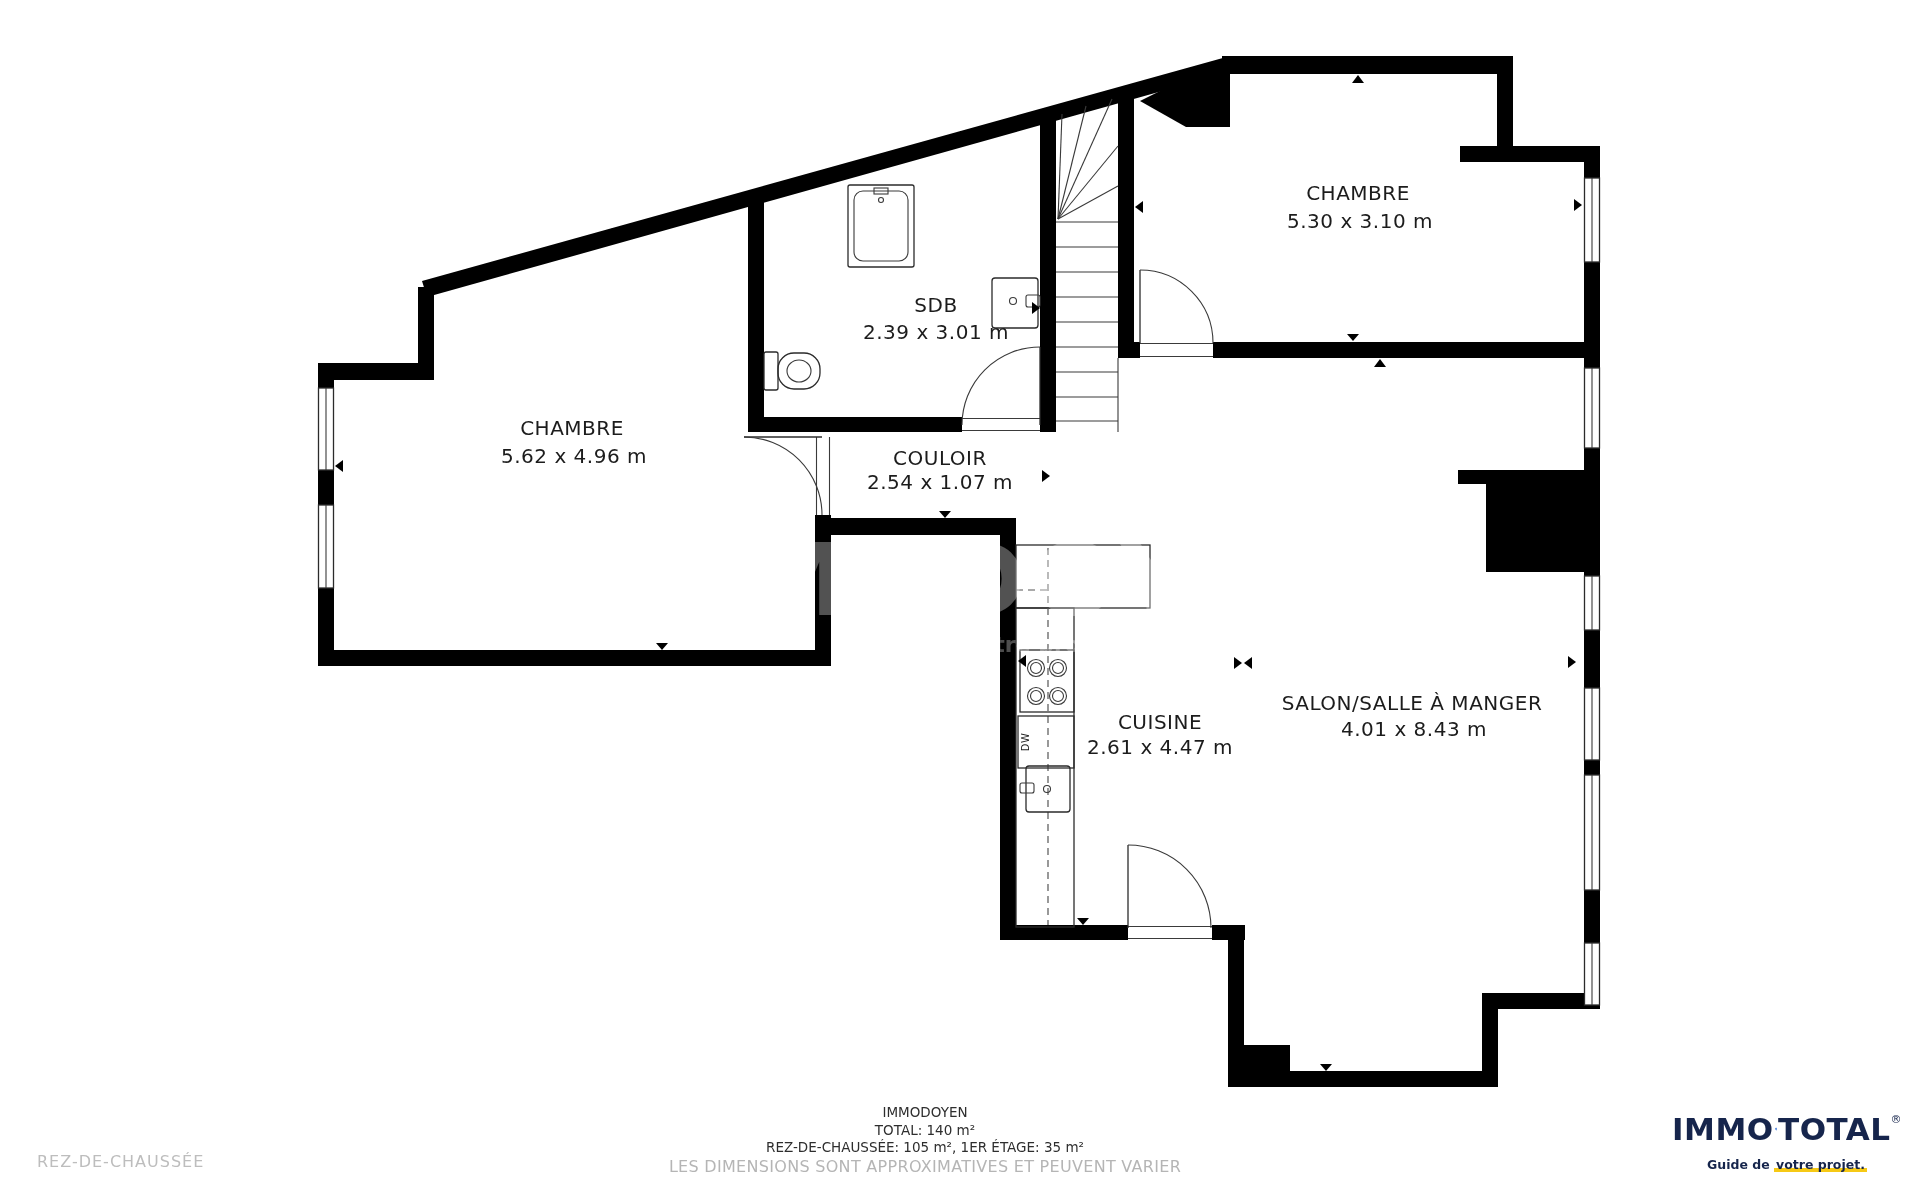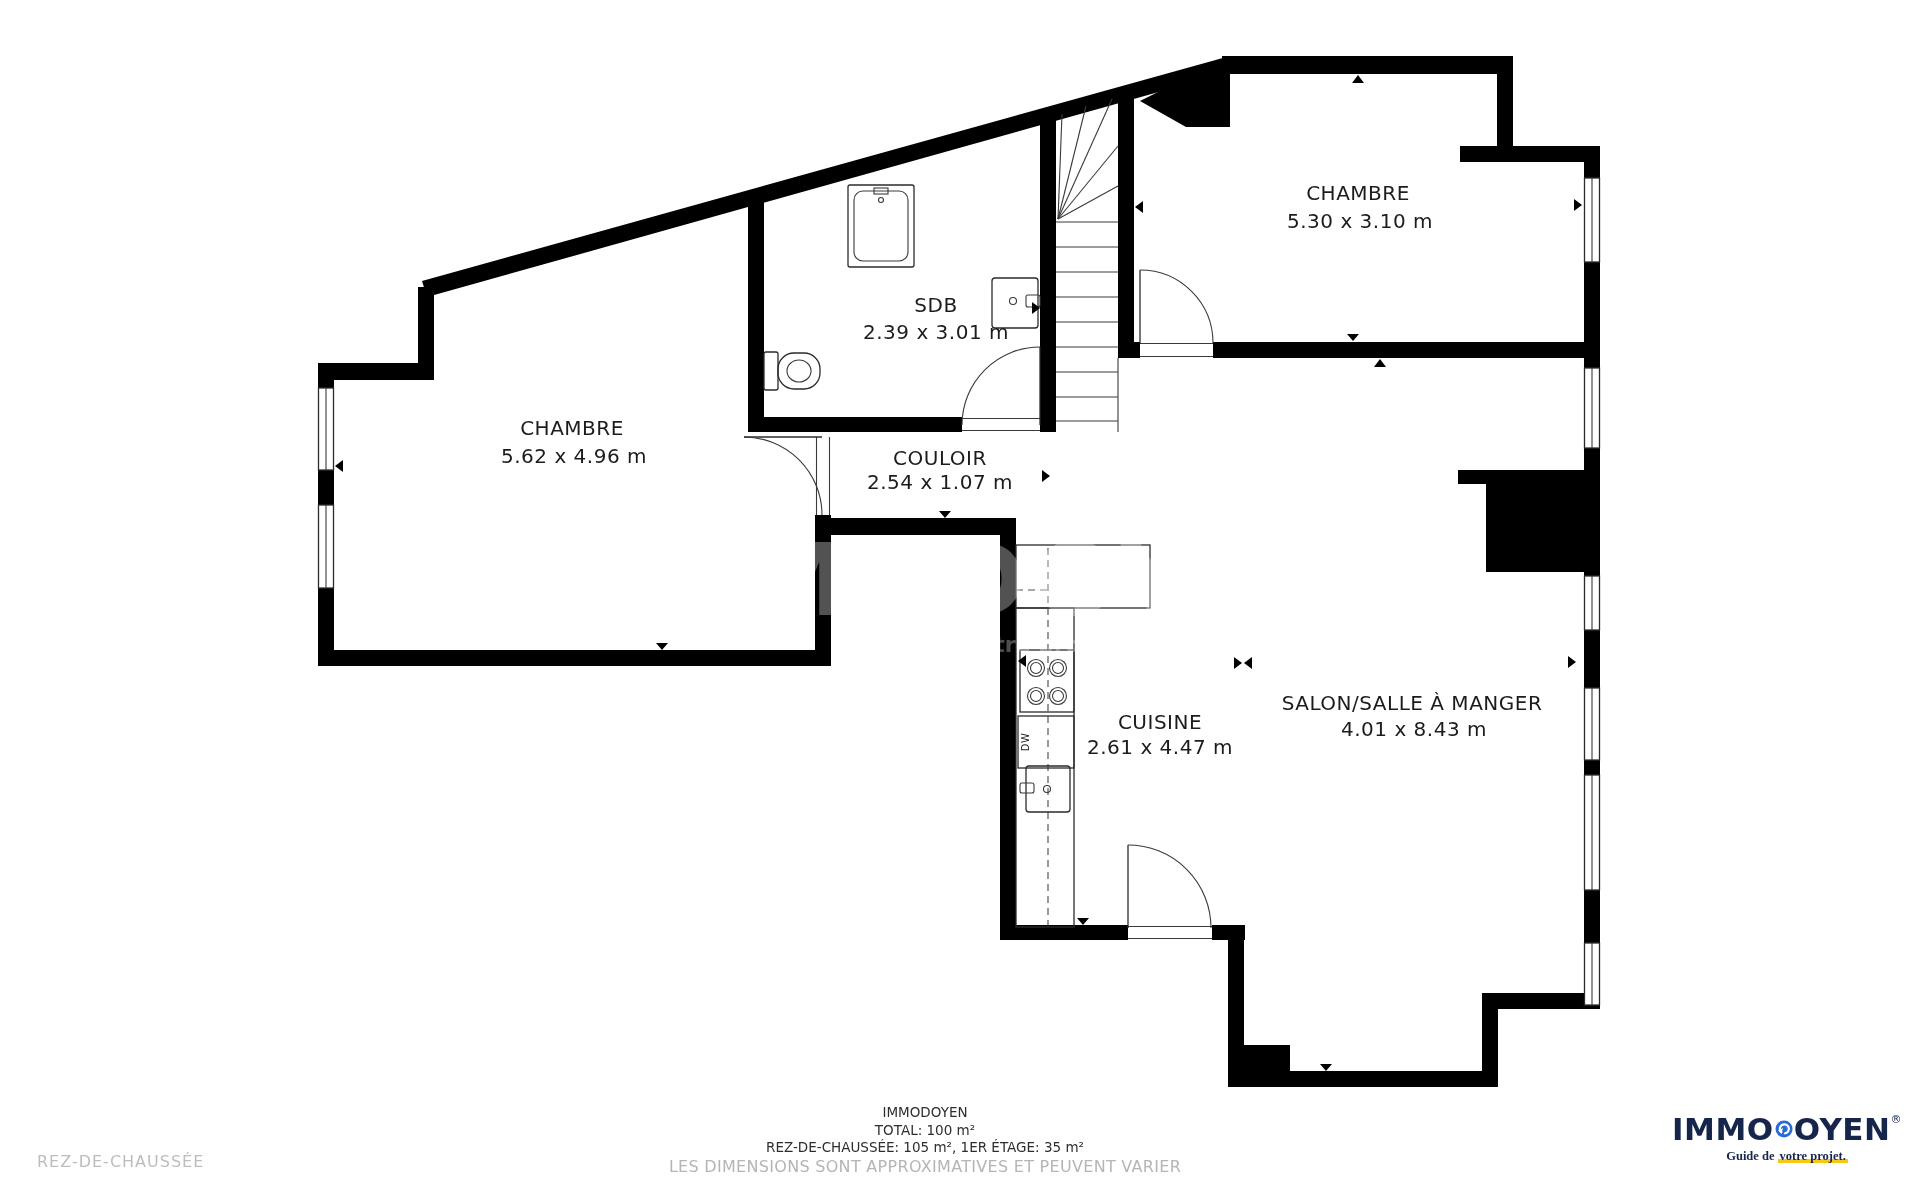--- a/index.html
+++ b/index.html
@@ -18,21 +18,21 @@
   .wm-small{fill:#ffffff;opacity:.30;font-size:22px;font-weight:bold;}
   .footer-block{position:absolute;left:925px;top:1104px;transform:translateX(-50%);
                 text-align:center;color:#2e2e2e;font-size:13.5px;line-height:1.3;white-space:nowrap;}
   .footer-block .disclaimer{color:#b5b5b5;font-size:16px;letter-spacing:.3px;}
   .floor-label{position:absolute;left:25px;top:1152px;color:#bdbdbd;font-size:16px;letter-spacing:1px;margin-left:12px;}
   .logo{position:absolute;right:18px;top:1112px;width:230px;text-align:center;}
   .logo-row{display:flex;align-items:center;justify-content:center;color:#16254c;
             font-weight:bold;font-size:31px;letter-spacing:.5px;line-height:1;}
   .logo-row .reg{font-size:11px;align-self:flex-start;margin-top:2px;font-weight:normal;}
   .logo-d{margin:0 1px;display:block;}
-  .logo-tagline{margin-top:3px;font-size:12.5px;font-weight:bold;color:#16254c;font-family:Liberation Serif, serif;}
+  .logo-tagline{margin-top:11px;font-size:12.5px;font-weight:bold;color:#16254c;}
   .logo-tagline .hl{background:linear-gradient(to top,#f6c915 30%,rgba(0,0,0,0) 30%);padding:0 2px;}
 </style>
 </head>
 <body>
 
 <div class="canvas">
 
 <svg class="plan" width="1920" height="1200" viewBox="0 0 1920 1200">
 
   <g>
@@ -250,36 +250,36 @@
     <text class="room-name" x="1160" y="729" text-anchor="middle">CUISINE</text>
     <text class="room-dims" x="1160" y="754" text-anchor="middle">2.61 x 4.47 m</text>
 
     <text class="room-name" x="1412" y="710" text-anchor="middle">SALON/SALLE À MANGER</text>
     <text class="room-dims" x="1414" y="736" text-anchor="middle">4.01 x 8.43 m</text>
   </g>
 </svg>
 
 <div class="footer-block">
   <div>IMMODOYEN</div>
-  <div>TOTAL: 100 m²</div>
+  <div>TOTAL: 140 m²</div>
   <div>REZ-DE-CHAUSSÉE: 105 m², 1ER ÉTAGE: 35 m²</div>
   <div class="disclaimer">LES DIMENSIONS SONT APPROXIMATIVES ET PEUVENT VARIER</div>
 </div>
 
 <div class="floor-label">REZ-DE-CHAUSSÉE</div>
 
 <div class="logo">
   <div class="logo-row">
     <span>IMMO</span>
     <svg class="logo-d" width="34" height="34" viewBox="0 0 34 34">
       <circle cx="17" cy="17" r="16" fill="#2b6bd8"></circle>
       <path d="M12 23 A 8.5 8.5 0 1 1 19 25" stroke="#ffffff" stroke-width="4.2" fill="none" stroke-linecap="round"></path>
       <polygon points="6,20 15,15 12,26" fill="#ffffff"></polygon>
     </svg>
-    <span>OYEN</span>
+    <span>TOTAL</span>
     <span class="reg">®</span>
   </div>
   <div class="logo-tagline">
     <span>Guide de </span><span class="hl">votre projet.</span>
   </div>
 </div>
 
 </div>
 
 </body></html>

